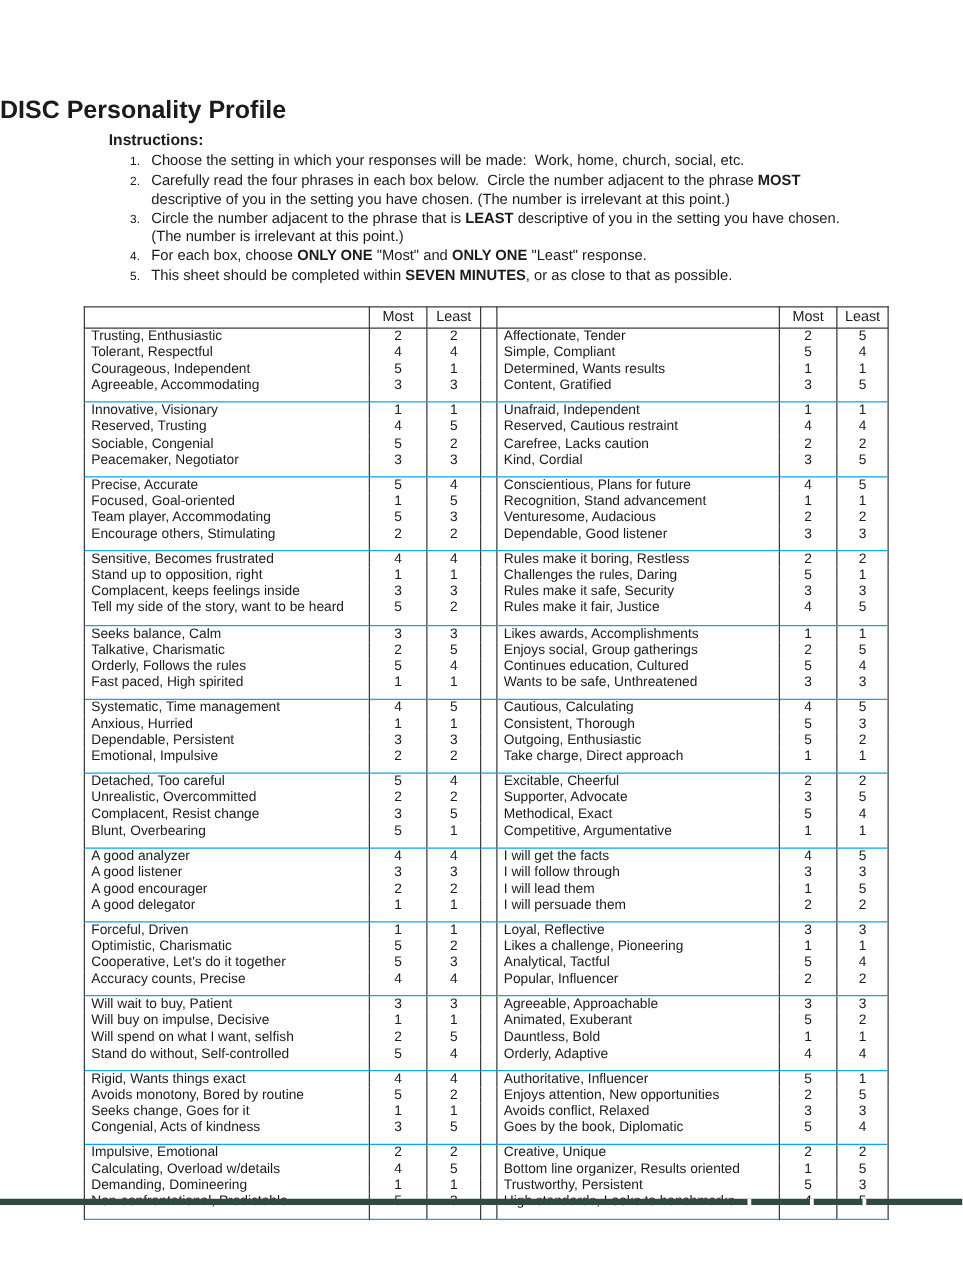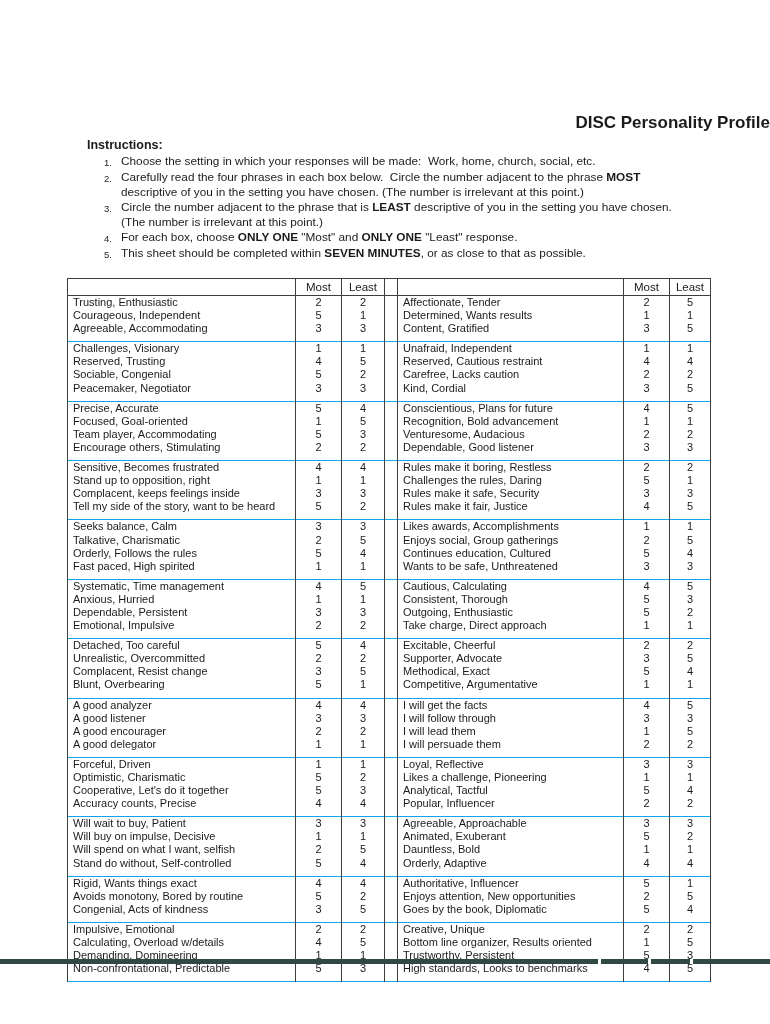--- a/index.html
+++ b/index.html
@@ -2,22 +2,22 @@
 <html><head>
 <meta charset="utf-8">
 <style>
   html,body{margin:0;padding:0}
   body{
     width:770px;height:1024px;position:relative;overflow:hidden;
     background:#ffffff;color:#1b1b1b;
     font-family:"Liberation Sans", sans-serif;
   }
   .title{
-    margin:0;padding:113px 0 0 0;text-align:right;
-    font-size:17px;font-weight:700;
+    margin:0;padding:77px 0 0 0;text-align:left;
+    font-size:20px;font-weight:700;
   }
   .instructions{margin:4px 4px 0 87px}
   .instructions-label{font-weight:700;font-size:12.5px;line-height:17px}
   .instr-row{display:flex;width:604px;font-size:11.8px;line-height:15px}
   .instr-num{flex:none;width:25px;text-align:right;padding-right:9px;font-size:9.5px;line-height:15px;padding-top:1px}
   .instr-text{flex:1;white-space:pre-wrap}
   .instr-text b{font-weight:700}
 
   .disc-table{
     border-collapse:collapse;table-layout:fixed;
@@ -95,41 +95,50 @@
         <tr>
           <td class="phrase">Trusting, Enthusiastic</td>
           <td class="num">2</td>
           <td class="num">2</td>
           <td class="gapc"></td>
           <td class="phrase">Affectionate, Tender</td>
           <td class="num">2</td>
           <td class="num">5</td>
         </tr>
         <tr>
+          <td class="phrase">Tolerant, Respectful</td>
+          <td class="num">4</td>
+          <td class="num">4</td>
+          <td class="gapc"></td>
+          <td class="phrase">Simple, Compliant</td>
+          <td class="num">5</td>
+          <td class="num">4</td>
+        </tr>
+        <tr>
           <td class="phrase">Courageous, Independent</td>
           <td class="num">5</td>
           <td class="num">1</td>
           <td class="gapc"></td>
           <td class="phrase">Determined, Wants results</td>
           <td class="num">1</td>
           <td class="num">1</td>
         </tr>
         <tr>
           <td class="phrase">Agreeable, Accommodating</td>
           <td class="num">3</td>
           <td class="num">3</td>
           <td class="gapc"></td>
           <td class="phrase">Content, Gratified</td>
           <td class="num">3</td>
           <td class="num">5</td>
         </tr>
       </tbody>
       <tbody class="box">
         <tr>
-          <td class="phrase">Challenges, Visionary</td>
+          <td class="phrase">Innovative, Visionary</td>
           <td class="num">1</td>
           <td class="num">1</td>
           <td class="gapc"></td>
           <td class="phrase">Unafraid, Independent</td>
           <td class="num">1</td>
           <td class="num">1</td>
         </tr>
         <tr>
           <td class="phrase">Reserved, Trusting</td>
           <td class="num">4</td>
@@ -166,21 +175,21 @@
           <td class="gapc"></td>
           <td class="phrase">Conscientious, Plans for future</td>
           <td class="num">4</td>
           <td class="num">5</td>
         </tr>
         <tr>
           <td class="phrase">Focused, Goal-oriented</td>
           <td class="num">1</td>
           <td class="num">5</td>
           <td class="gapc"></td>
-          <td class="phrase">Recognition, Bold advancement</td>
+          <td class="phrase">Recognition, Stand advancement</td>
           <td class="num">1</td>
           <td class="num">1</td>
         </tr>
         <tr>
           <td class="phrase">Team player, Accommodating</td>
           <td class="num">5</td>
           <td class="num">3</td>
           <td class="gapc"></td>
           <td class="phrase">Venturesome, Audacious</td>
           <td class="num">2</td>
@@ -473,20 +482,29 @@
           <td class="num">1</td>
         </tr>
         <tr>
           <td class="phrase">Avoids monotony, Bored by routine</td>
           <td class="num">5</td>
           <td class="num">2</td>
           <td class="gapc"></td>
           <td class="phrase">Enjoys attention, New opportunities</td>
           <td class="num">2</td>
           <td class="num">5</td>
+        </tr>
+        <tr>
+          <td class="phrase">Seeks change, Goes for it</td>
+          <td class="num">1</td>
+          <td class="num">1</td>
+          <td class="gapc"></td>
+          <td class="phrase">Avoids conflict, Relaxed</td>
+          <td class="num">3</td>
+          <td class="num">3</td>
         </tr>
         <tr>
           <td class="phrase">Congenial, Acts of kindness</td>
           <td class="num">3</td>
           <td class="num">5</td>
           <td class="gapc"></td>
           <td class="phrase">Goes by the book, Diplomatic</td>
           <td class="num">5</td>
           <td class="num">4</td>
         </tr>

